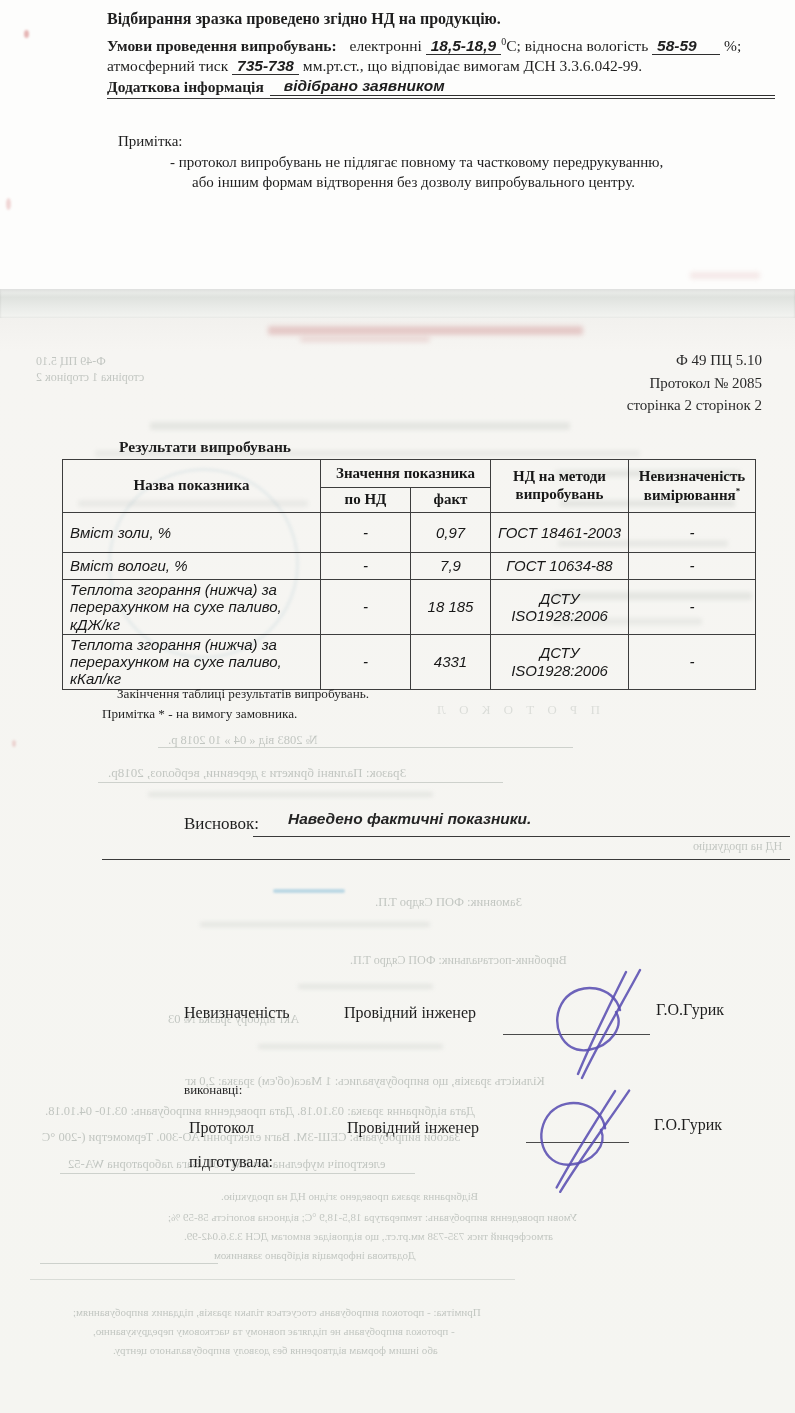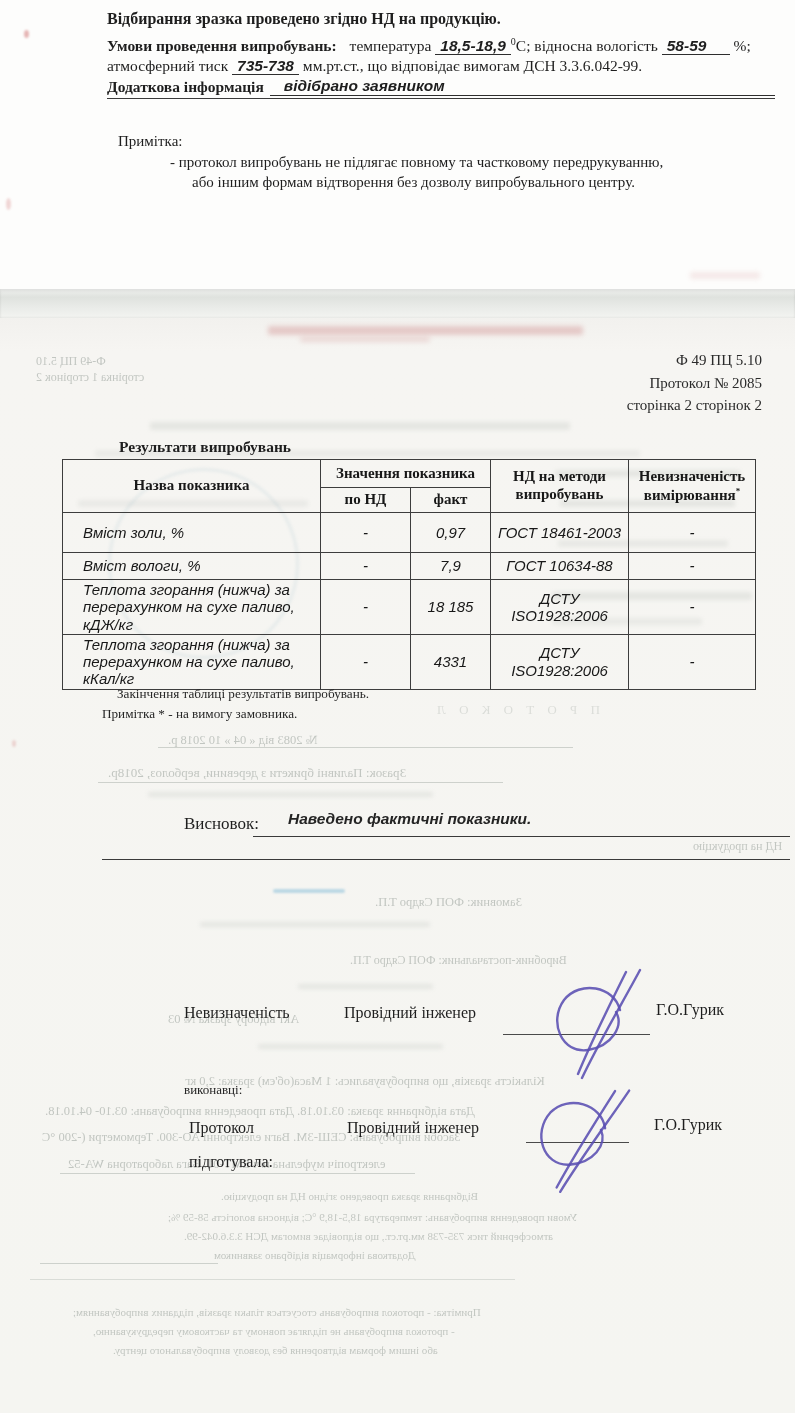--- a/index.html
+++ b/index.html
@@ -25,39 +25,39 @@
   .redmark{position:absolute;background:#c34b4b;filter:blur(.8px);border-radius:50%;}
   .scribble{position:absolute;background:#74b4d4;opacity:.45;filter:blur(1px);border-radius:2px;}
   .stamp-circle{position:absolute;border:3px solid #86aebe;border-radius:50%;opacity:.14;filter:blur(1.5px);}
   .sig{position:absolute;}
   .sig path{fill:none;stroke:#5a4fb2;stroke-width:2.4;stroke-linecap:round;opacity:.88;}
   .sigline{position:absolute;border-bottom:1.3px solid #4a4a4a;height:0;}
   table.results{border-collapse:collapse;table-layout:fixed;width:693px;color:#181818;}
   .results th,.results td{border:1.9px solid #3d3d3d;padding:1px 4px;vertical-align:middle;overflow:hidden;}
   .results th{font-family:"Liberation Serif","DejaVu Serif",serif;font-weight:700;font-size:15px;text-align:center;line-height:1.18;}
   .results td{font-family:"Liberation Sans","DejaVu Sans",sans-serif;font-style:italic;font-size:15px;text-align:center;line-height:1.15;}
-  .results td.name{text-align:left;padding-left:20px;font-style:italic;}
+  .results td.name{text-align:left;padding-left:7px;font-style:italic;}
   .hdr-right{text-align:right;font-size:15px;line-height:22.5px;color:#2b2b2b;}
   .smallnote{font-size:13.2px;color:#262626;}
 </style>
 </head>
 <body>
 
 <div class="doc">
 
   <section class="page1 abs" style="left:0;top:0;width:795px;height:289px;">
 
     <div class="redmark" style="left:24px;top:30px;width:5px;height:8px;opacity:.4;"></div>
     <div class="redmark" style="left:6px;top:198px;width:5px;height:12px;opacity:.22;"></div>
 
     <div class="abs serif b" style="left:107px;top:10px;font-size:16px;">Відбирання зразка проведено згідно НД на продукцію.</div>
 
     <div class="abs nowrap" style="left:107px;top:36px;width:680px;">
       <span class="serif b">Умови проведення випробувань:</span>
-      <span class="serif" style="margin-left:9px;">температура</span>
+      <span class="serif" style="margin-left:9px;">електронні</span>
       <span class="sit b ulv">18,5-18,9</span><sup class="serif" style="font-size:10px;">0</sup><span class="serif">С;</span>
       <span class="serif" style="margin-left:0;">відносна вологість</span>
       <span class="sit b ulv" style="min-width:58px;">58-59</span>
       <span class="serif">%;</span>
     </div>
 
     <div class="abs nowrap" style="left:107px;top:57px;width:680px;">
       <span class="serif">атмосферний тиск</span>
       <span class="sit b ulv">735-738</span>
       <span class="serif">мм.рт.ст., що відповідає вимогам ДСН 3.3.6.042-99.</span>

